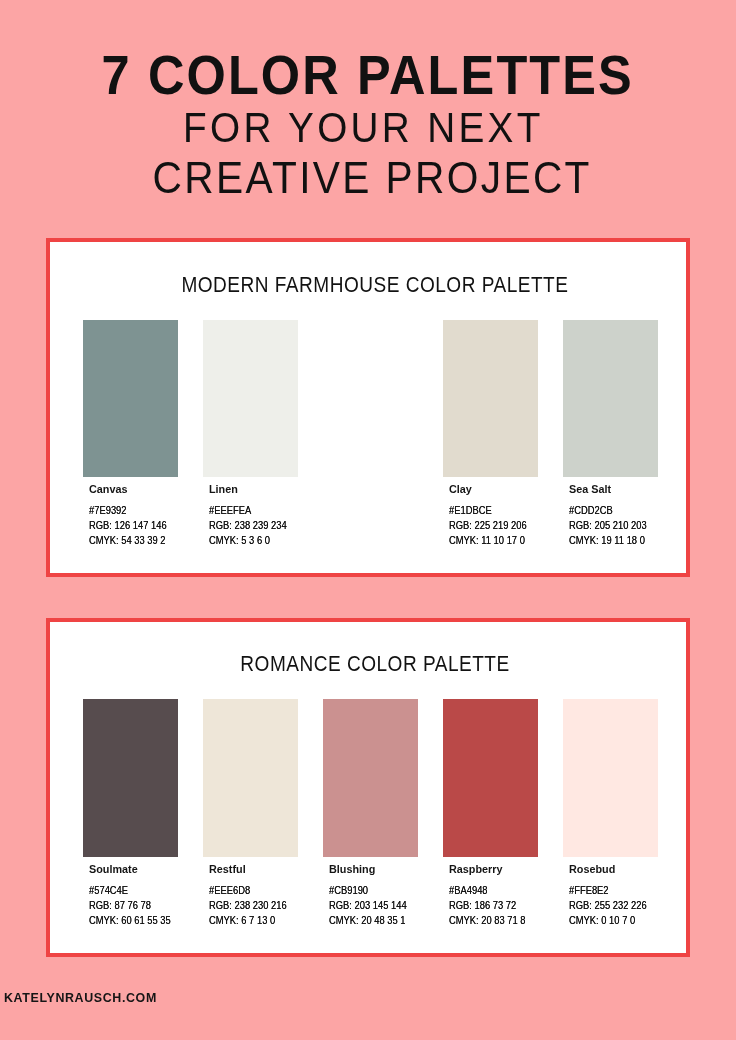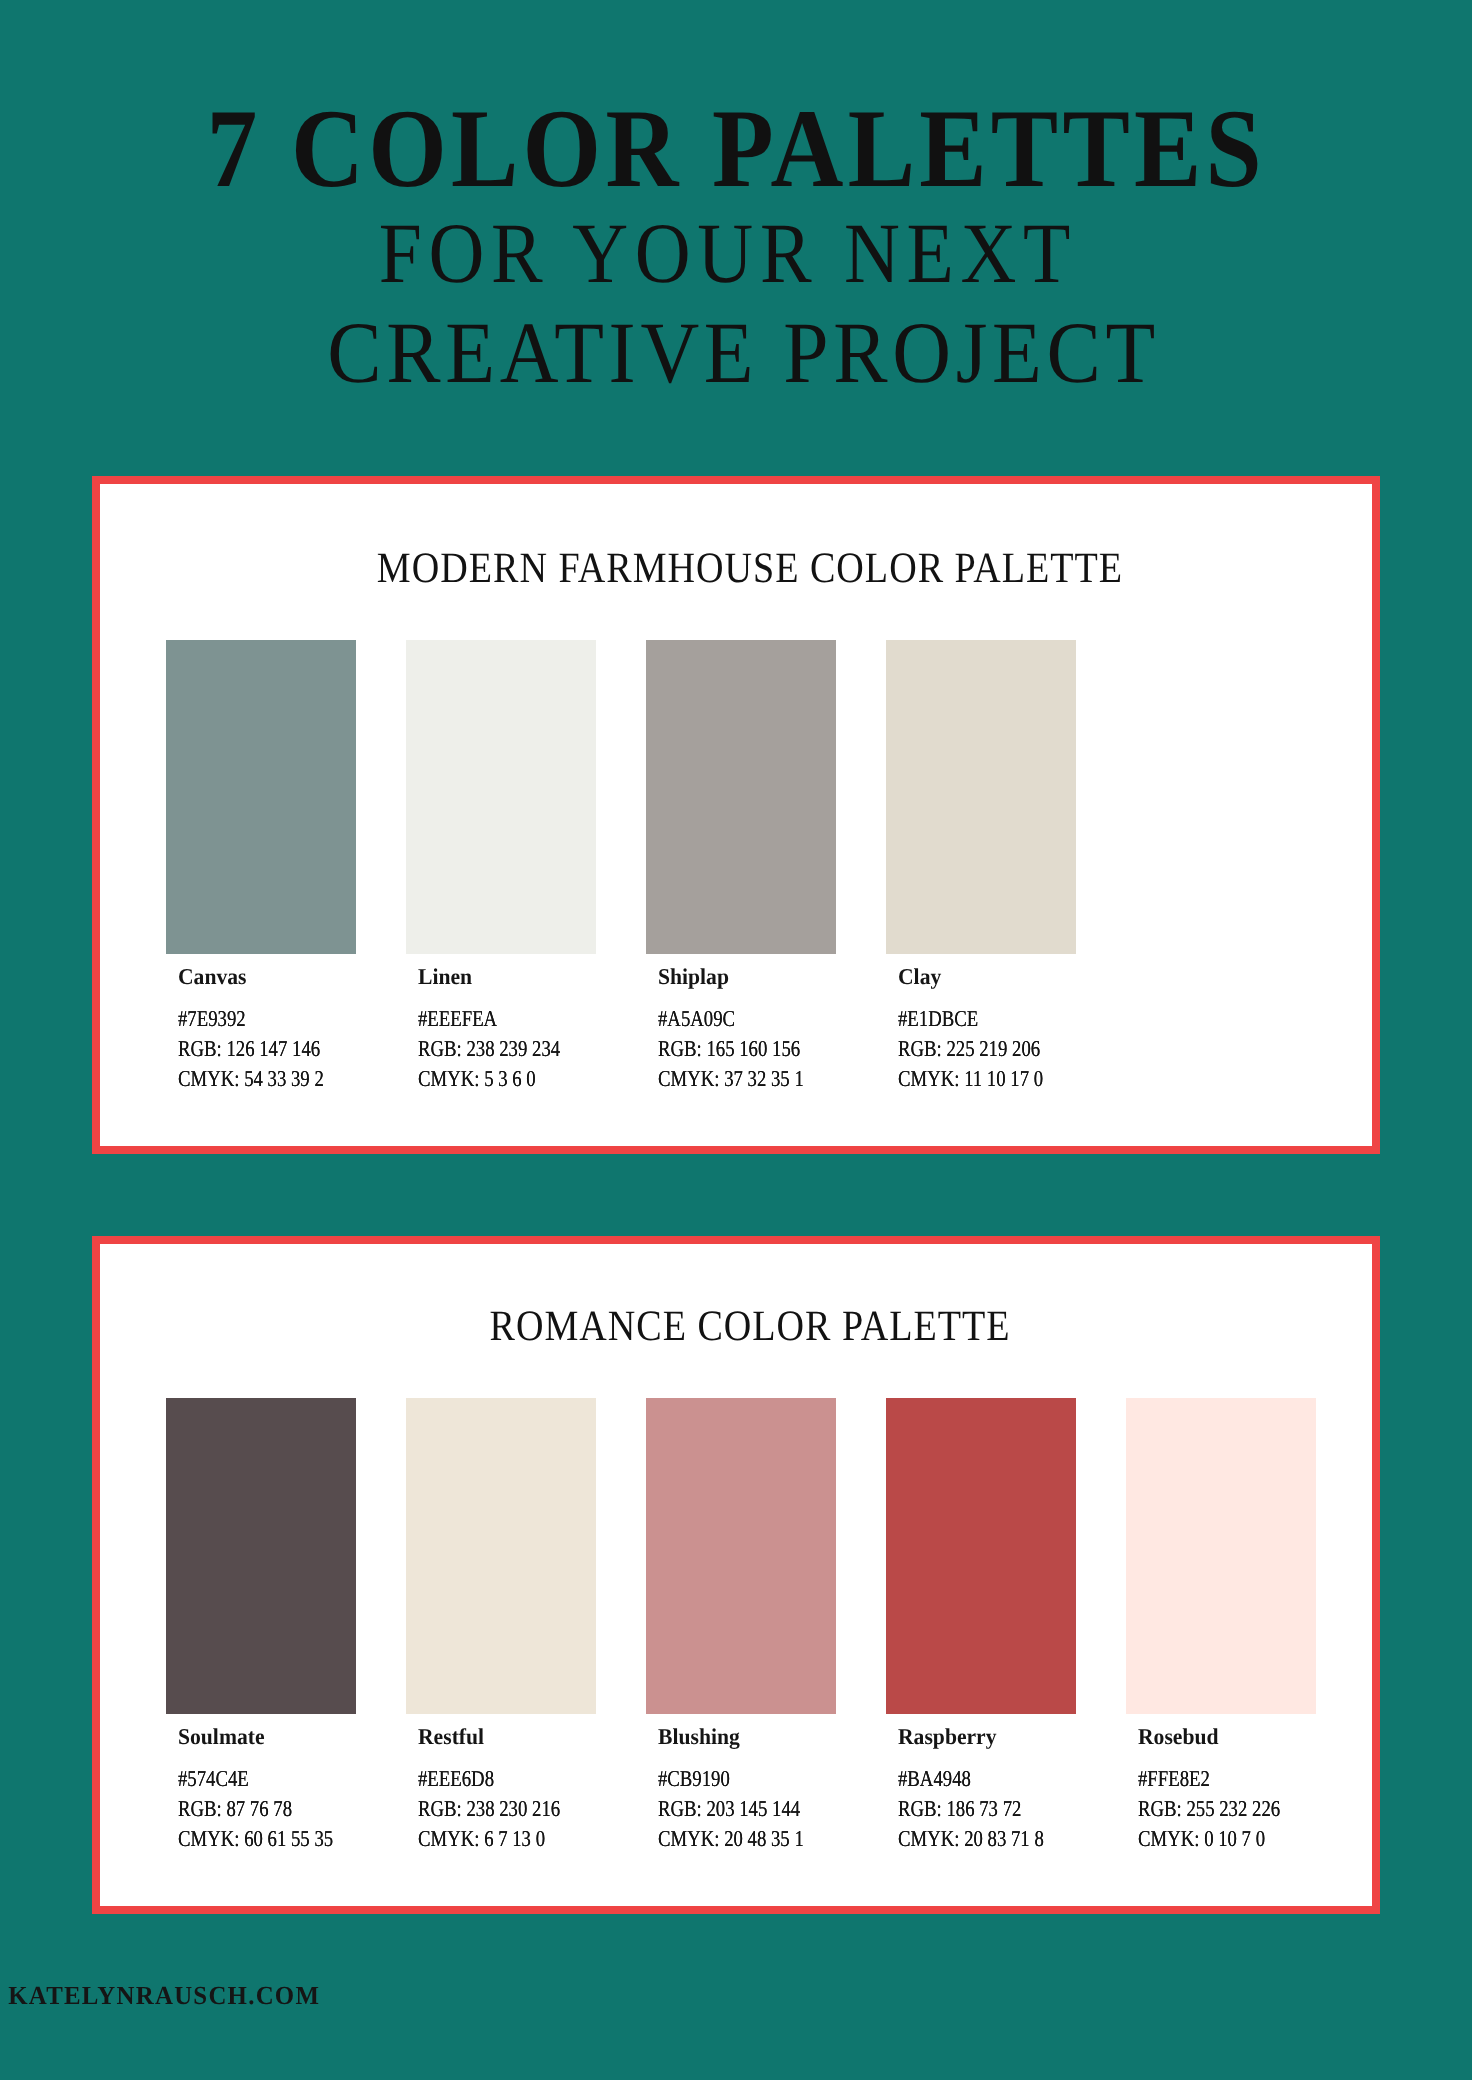--- a/index.html
+++ b/index.html
@@ -2,21 +2,21 @@
 <html><head>
 <meta charset="utf-8">
 <title>7 Color Palettes For Your Next Creative Project</title>
 <style>
   html,body{margin:0;padding:0;}
   body{
     width:736px;height:1040px;overflow:hidden;
     background:#e4e0e0;
     font-family:"Liberation Sans",sans-serif;
   }
-  .page{position:relative;width:736px;height:1040px;background:#0f766e;font-family:Liberation Serif, serif;}
+  .page{position:relative;width:736px;height:1040px;background:#fca5a5;}
 
   
   .hl{position:absolute;left:0;width:736px;text-align:center;white-space:nowrap;color:#111111;line-height:1;}
   .hl span{display:inline-block;transform-origin:50% 50%;filter:blur(0px);}
   .hl1{top:46.70px;font-size:56.106px;font-weight:bold;margin-left:0px;letter-spacing:2.36px;}
   .hl1 span{transform:scaleX(.90);}
   .hl2{top:105.77px;font-size:43.024px;font-weight:400;margin-left:-4.5px;letter-spacing:3.67px;}
   .hl2 span{transform:scaleX(.90);}
   .hl3{top:156.20px;font-size:43.751px;font-weight:400;margin-left:4.2px;letter-spacing:2.53px;}
   .hl3 span{transform:scaleX(.93);}
@@ -88,40 +88,40 @@
     <div class="col col2">
       <div class="swatch" style="background-color: rgb(238, 239, 234);"></div>
       <div class="sw-info">
         <div class="sw-name"><span>Linen</span></div>
         <div class="sw-line ln-hex"><span>#EEEFEA</span></div>
         <div class="sw-line ln-rgb"><span>RGB: 238 239 234</span></div>
         <div class="sw-line ln-cmyk"><span>CMYK: 5 3 6 0</span></div>
       </div>
     </div>
 
-    <div class="col col3">
-      <div class="swatch" style="background-color: rgb(165, 160, 156);"></div>
-      <div class="sw-info">
-        <div class="sw-name"><span>Shiplap</span></div>
-        <div class="sw-line ln-hex"><span>#A5A09C</span></div>
-        <div class="sw-line ln-rgb"><span>RGB: 165 160 156</span></div>
-        <div class="sw-line ln-cmyk"><span>CMYK: 37 32 35 1</span></div>
-      </div>
-    </div>
 
     <div class="col col4">
       <div class="swatch" style="background-color: rgb(225, 219, 206);"></div>
       <div class="sw-info">
         <div class="sw-name"><span>Clay</span></div>
         <div class="sw-line ln-hex"><span>#E1DBCE</span></div>
         <div class="sw-line ln-rgb"><span>RGB: 225 219 206</span></div>
         <div class="sw-line ln-cmyk"><span>CMYK: 11 10 17 0</span></div>
       </div>
     </div>
 
+    <div class="col col5">
+      <div class="swatch" style="background-color: rgb(205, 210, 203);"></div>
+      <div class="sw-info">
+        <div class="sw-name"><span>Sea Salt</span></div>
+        <div class="sw-line ln-hex"><span>#CDD2CB</span></div>
+        <div class="sw-line ln-rgb"><span>RGB: 205 210 203</span></div>
+        <div class="sw-line ln-cmyk"><span>CMYK: 19 11 18 0</span></div>
+      </div>
+    </div>
   </div>
 
   <div class="card card2">
     <div class="card-title"><span>ROMANCE COLOR PALETTE</span></div>
 
     <div class="col col1">
       <div class="swatch" style="background-color: rgb(87, 76, 78);"></div>
       <div class="sw-info">
         <div class="sw-name"><span>Soulmate</span></div>
         <div class="sw-line ln-hex"><span>#574C4E</span></div>

